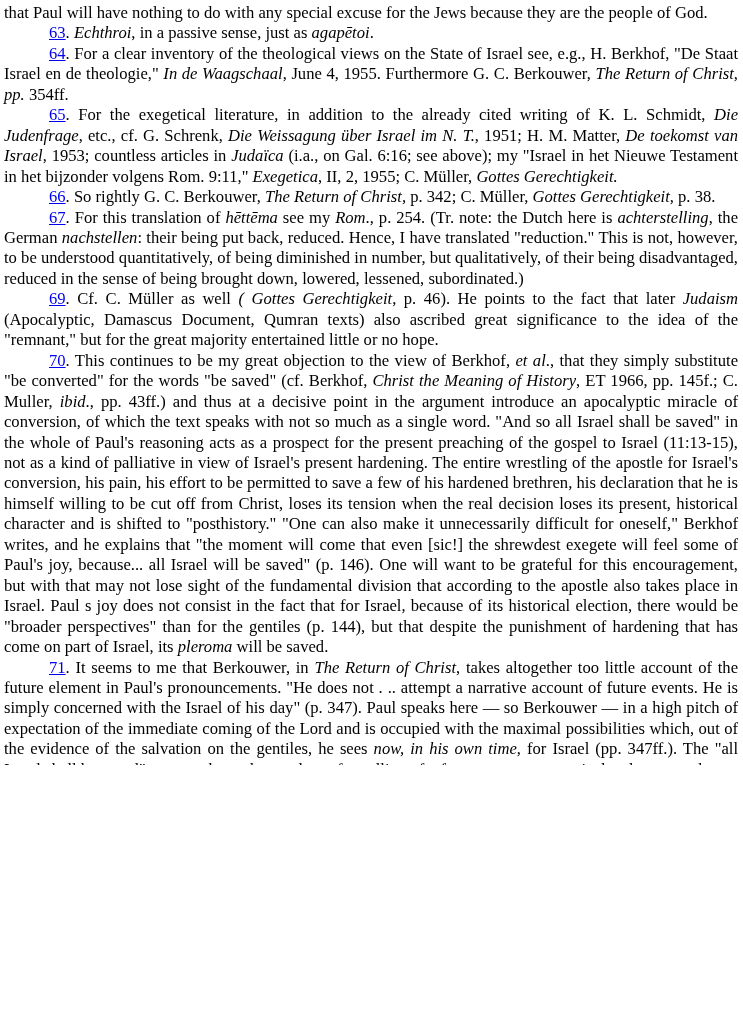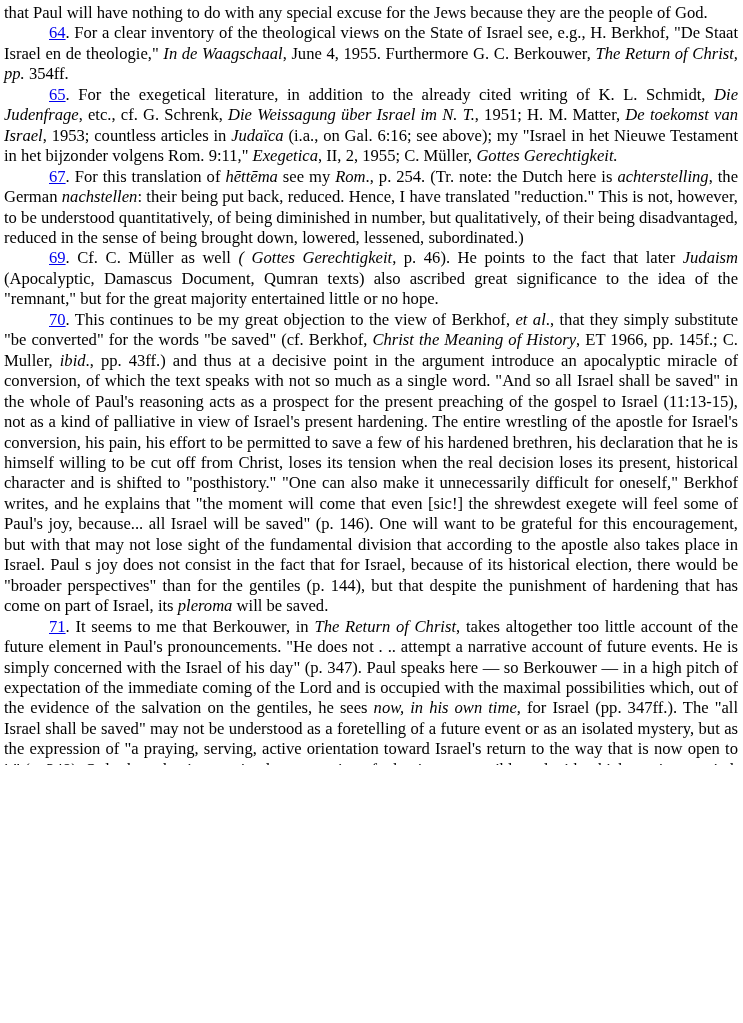--- a/index.html
+++ b/index.html
@@ -34,20 +34,22 @@
     text-decoration: underline;
     cursor: pointer;
   }
 </style>
 </head>
 <body>
 
 <div class="page" style="background: rgb(255, 255, 255); color: rgb(0, 0, 0);">
   <div id="footnotes-container">
       <p class="para"><span class="seg-n">that Paul will have nothing to do with any special excuse for the Jews because they are the people of God.</span></p>
+      <p class="para indent"><a class="footnote-link" href="#">63</a><span class="seg-n">. </span><span class="seg-i">Echthroi</span><span class="seg-n">, in a passive sense, just as </span><span class="seg-i">agapētoi</span><span class="seg-n">.</span></p>
       <p class="para indent"><a class="footnote-link" href="#">64</a><span class="seg-n">. For a clear inventory of the theological views on the State of Israel see, e.g., H. Berkhof, "De Staat Israel en de theologie," </span><span class="seg-i">In de Waagschaal</span><span class="seg-n">, June 4, 1955. Furthermore G. C. Berkouwer, </span><span class="seg-i">The Return of Christ, pp.</span><span class="seg-n"> 354ff.</span></p>
       <p class="para indent"><a class="footnote-link" href="#">65</a><span class="seg-n">. For the exegetical literature, in addition to the already cited writing of K. L. Schmidt, </span><span class="seg-i">Die Judenfrage</span><span class="seg-n">, etc., cf. G. Schrenk, </span><span class="seg-i">Die Weissagung über Israel im N. T.</span><span class="seg-n">, 1951; H. M. Matter, </span><span class="seg-i">De toekomst van Israel</span><span class="seg-n">, 1953; countless articles in </span><span class="seg-i">Judaïca</span><span class="seg-n"> (i.a., on Gal. 6:16; see above); my "Israel in het Nieuwe Testament in het bijzonder volgens Rom. 9:11," </span><span class="seg-i">Exegetica</span><span class="seg-n">, II, 2, 1955; C. Müller, </span><span class="seg-i">Gottes Gerechtigkeit.</span></p>
+      <p class="para indent"><a class="footnote-link" href="#">66</a><span class="seg-n">. So rightly G. C. Berkouwer, </span><span class="seg-i">The Return of Christ,</span><span class="seg-n"> p. 342; C. Müller, </span><span class="seg-i">Gottes Gerechtigkeit,</span><span class="seg-n"> p. 38.</span></p>
       <p class="para indent"><a class="footnote-link" href="#">67</a><span class="seg-n">. For this translation of </span><span class="seg-i">hēttēma</span><span class="seg-n"> see my </span><span class="seg-i">Rom</span><span class="seg-n">., p. 254. (Tr. note: the Dutch here is </span><span class="seg-i">achterstelling</span><span class="seg-n">, the German </span><span class="seg-i">nachstellen</span><span class="seg-n">: their being put back, reduced. Hence, I have translated "reduction." This is not, however, to be understood quantitatively, of being diminished in number, but qualitatively, of their being disadvantaged, reduced in the sense of being brought down, lowered, lessened, subordinated.)</span></p>
       <p class="para indent"><a class="footnote-link" href="#">69</a><span class="seg-n">. Cf. C. Müller as well </span><span class="seg-i">( Gottes Gerechtigkeit</span><span class="seg-n">, p. 46). He points to the fact that later </span><span class="seg-i">Judaism</span><span class="seg-n"> (Apocalyptic, Damascus Document, Qumran texts) also ascribed great significance to the idea of the "remnant," but for the great majority entertained little or no hope.</span></p>
       <p class="para indent"><a class="footnote-link" href="#">70</a><span class="seg-n">. This continues to be my great objection to the view of Berkhof, </span><span class="seg-i">et al</span><span class="seg-n">., that they simply substitute "be converted" for the words "be saved" (cf. Berkhof, </span><span class="seg-i">Christ the Meaning of History</span><span class="seg-n">, ET 1966, pp. 145f.; C. Muller, </span><span class="seg-i">ibid</span><span class="seg-n">., pp. 43ff.) and thus at a decisive point in the argument introduce an apocalyptic miracle of conversion, of which the text speaks with not so much as a single word. "And so all Israel shall be saved" in the whole of Paul's reasoning acts as a prospect for the present preaching of the gospel to Israel (11:13-15), not as a kind of palliative in view of Israel's present hardening. The entire wrestling of the apostle for Israel's conversion, his pain, his effort to be permitted to save a few of his hardened brethren, his declaration that he is himself willing to be cut off from Christ, loses its tension when the real decision loses its present, historical character and is shifted to "posthistory." "One can also make it unnecessarily difficult for oneself," Berkhof writes, and he explains that "the moment will come that even [sic!] the shrewdest exegete will feel some of Paul's joy, because... all Israel will be saved" (p. 146). One will want to be grateful for this encouragement, but with that may not lose sight of the fundamental division that according to the apostle also takes place in Israel. Paul s joy does not consist in the fact that for Israel, because of its historical election, there would be "broader perspectives" than for the gentiles (p. 144), but that despite the punishment of hardening that has come on part of Israel, its </span><span class="seg-i">pleroma</span><span class="seg-n"> will be saved.</span></p>
       <p class="para indent"><a class="footnote-link" href="#">71</a><span class="seg-n">. It seems to me that Berkouwer, in </span><span class="seg-i">The Return of Christ</span><span class="seg-n">, takes altogether too little account of the future element in Paul's pronouncements. "He does not . .. attempt a narrative account of future events. He is simply concerned with the Israel of his day" (p. 347). Paul speaks here — so Berkouwer — in a high pitch of expectation of the immediate coming of the Lord and is occupied with the maximal possibilities which, out of the evidence of the salvation on the gentiles, he sees </span><span class="seg-i">now, in his own time</span><span class="seg-n">, for Israel (pp. 347ff.). The "all Israel shall be saved" may not be understood as a foretelling of a future event or as an isolated mystery, but as the expression of "a praying, serving, active orientation toward Israel's return to the way that is now open to it" (p. 348). Only thus, that is, as a timely expectation of what is now possible and with which one is occupied, does Paul's pronouncement have abiding relevance, and not if we are obliged to see in it a prophecy of an event in the end time (pp. 349, 358). Nevertheless, with however much justice Berkouwer places the emphasis on the "now" of 11:30, this does not alter the fact that "all Israel will (only) be saved when</span></p>
     </div>
 </div>
 
 </body></html>

